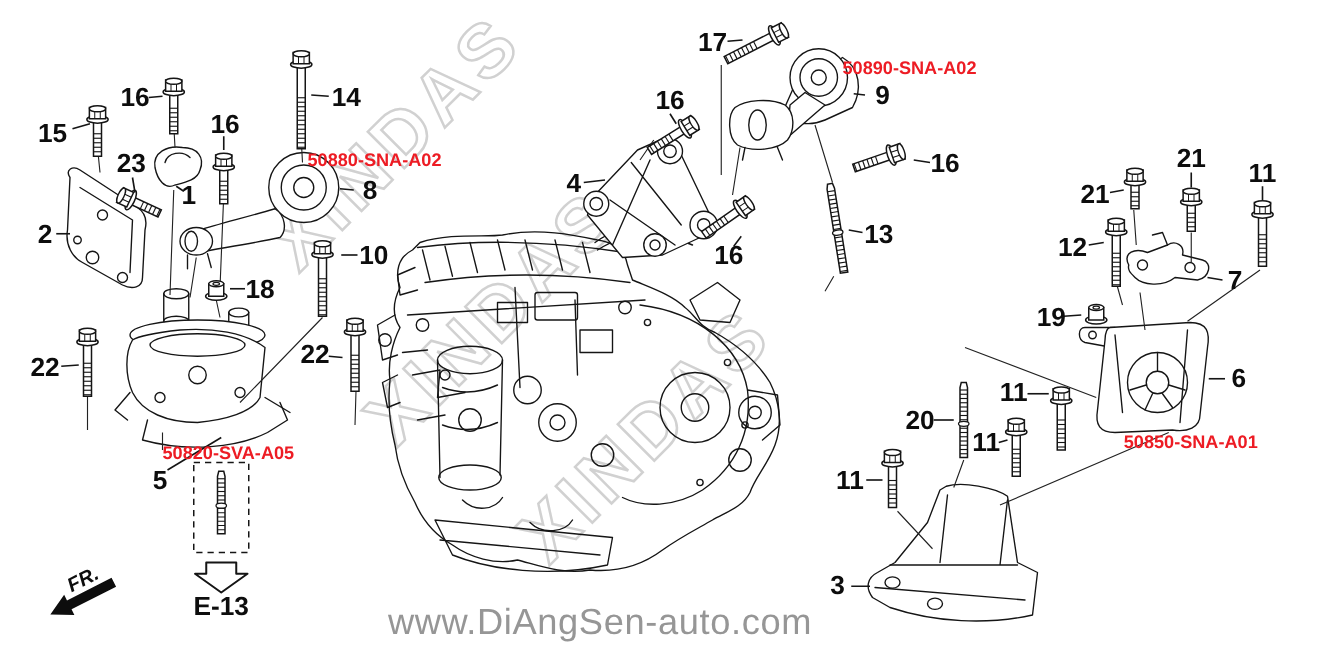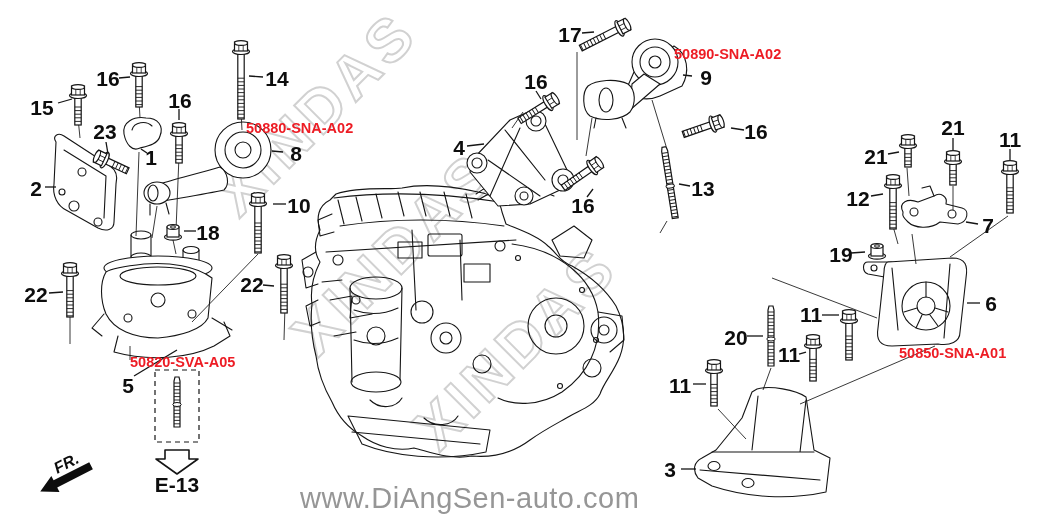--- a/index.html
+++ b/index.html
@@ -7,21 +7,21 @@
          font-family:"Liberation Sans",sans-serif;}
   svg{position:absolute;left:0;top:0;}
   .ln{fill:none;stroke:#151515;stroke-width:1.1;stroke-linejoin:round;stroke-linecap:round;}
   .lnf{fill:#fff;stroke:#151515;stroke-width:1.1;stroke-linejoin:round;}
   .thin{fill:none;stroke:#222;stroke-width:0.9;}
   .callout-text{font:bold 21px "Liberation Sans",sans-serif;fill:#0d0d0d;}
   .red-part-number{font:bold 14.5px "Liberation Sans",sans-serif;}
   .watermark-text{font:bold 60px "Liberation Sans",sans-serif;fill:none;stroke-width:2px;letter-spacing:5px;opacity:.85;}
   .e13-text{font:bold 21px "Liberation Sans",sans-serif;fill:#0d0d0d;}
   .fr-text{font:italic bold 16px "Liberation Sans",sans-serif;fill:#0d0d0d;}
-  #website{position:absolute;left:300px;top:482px;width:360px;
+  #website{position:absolute;left:300px;top:482px;width:360px;text-align:center;
            font-size:29px;letter-spacing:.5px;}
 </style>
 </head>
 <body>
 
 <div id="stage">
   <svg id="art" width="1060" height="529" viewBox="0 0 1060 529">
 
     <g id="layer-watermark">
         <text x="330" y="128" text-anchor="middle" class="watermark-text" stroke="#c9c9c9" transform="rotate(-45 330 128)">XINDAS</text>

